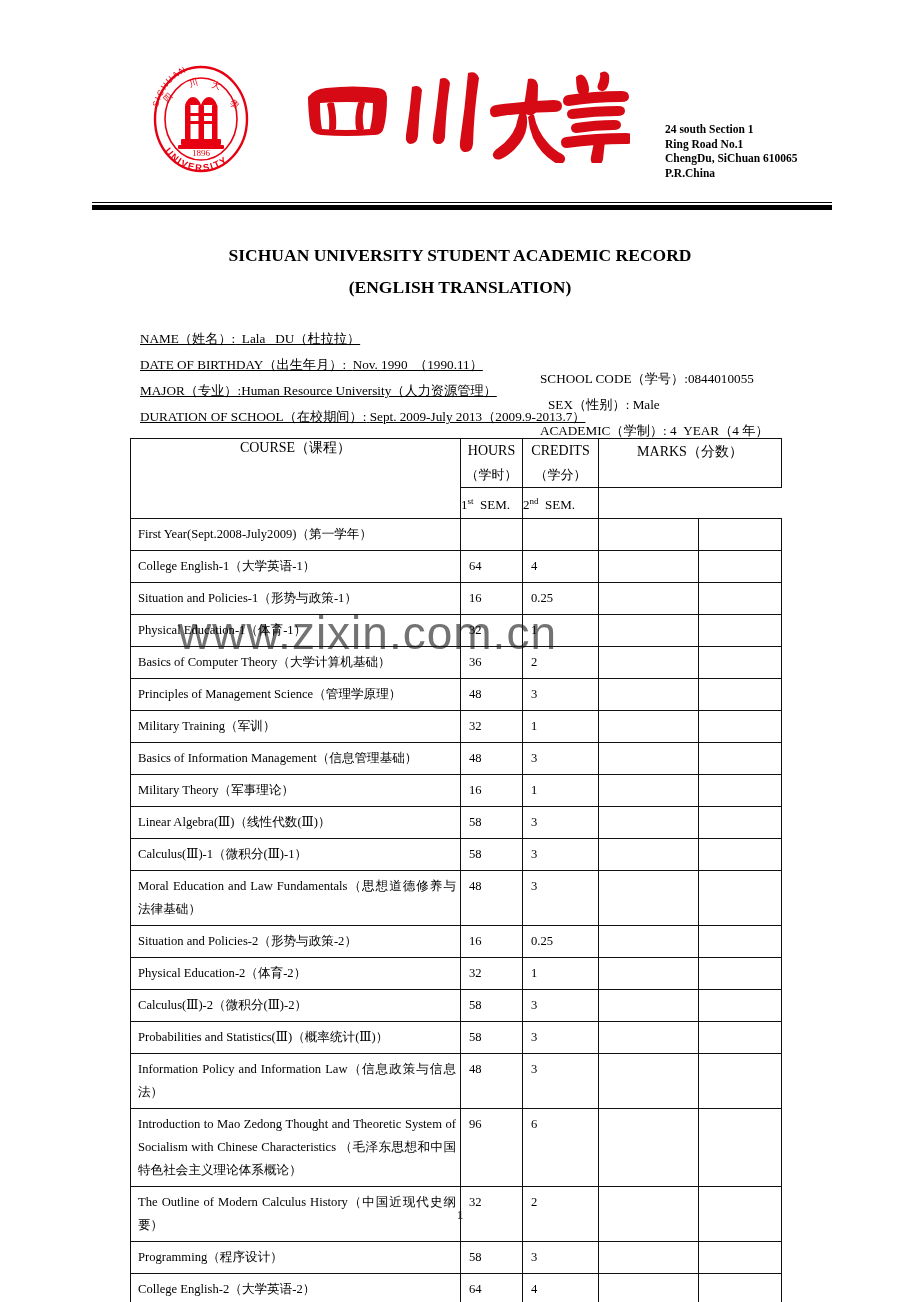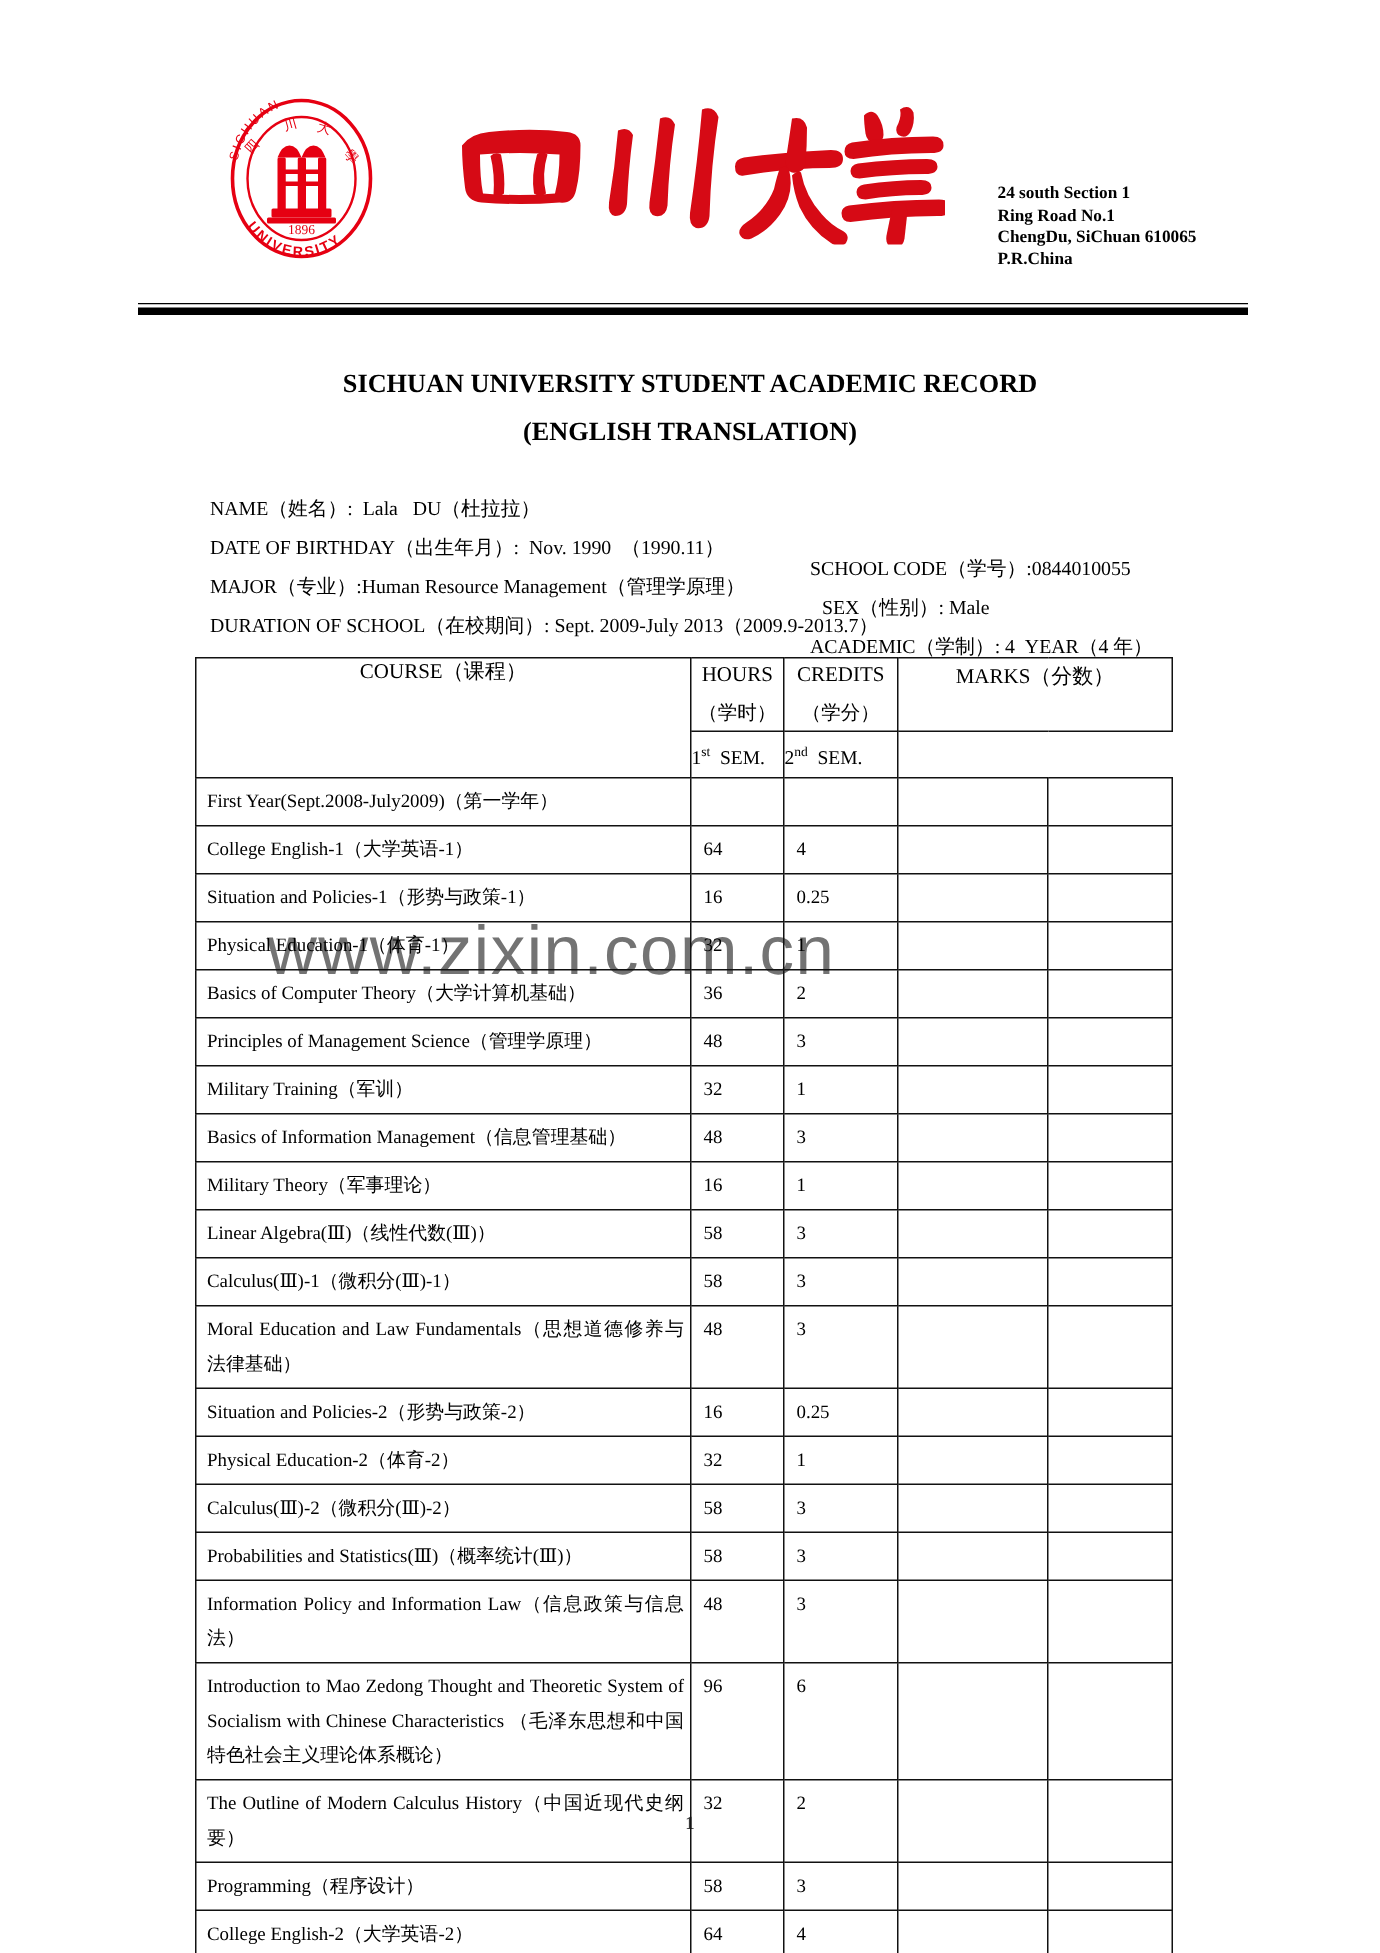--- a/index.html
+++ b/index.html
@@ -115,20 +115,21 @@
   }
   .info-row {
     position: relative;
     height: 26px;
     white-space: pre;
   }
   .info-left {
     position: absolute;
     left: 0;
     top: 0;
+    text-decoration: underline;
   }
   .info-right {
     position: absolute;
     top: 0;
     margin-top: 40px;
   }
   .info-row.r1 .info-right { left: 400px; }
   .info-row.r2 .info-right { left: 408px; }
   .info-row.r3 .info-right { left: 400px; }
 
@@ -335,21 +336,21 @@
   <div class="info">
     <div class="info-row r1">
       <span class="info-left"><span>NAME（姓名）:</span>&nbsp;&nbsp;<span>Lala   DU（杜拉拉）</span></span>
       <span class="info-right"><span>SCHOOL CODE（学号）:</span><span>0844010055</span></span>
     </div>
     <div class="info-row r2">
       <span class="info-left"><span>DATE OF BIRTHDAY（出生年月）:</span>&nbsp;&nbsp;<span>Nov. 1990  （1990.11）</span></span>
       <span class="info-right"><span>SEX（性别）:</span>&nbsp;<span>Male</span></span>
     </div>
     <div class="info-row r3">
-      <span class="info-left"><span>MAJOR（专业）:</span><span>Human Resource Management（管理学原理）</span></span>
+      <span class="info-left"><span>MAJOR（专业）:</span><span>Human Resource University（人力资源管理）</span></span>
       <span class="info-right"><span>ACADEMIC（学制）:</span>&nbsp;<span>4  YEAR（4 年）</span></span>
     </div>
     <div class="info-row r4">
       <span class="info-left"><span>DURATION OF SCHOOL（在校期间）:</span>&nbsp;<span>Sept. 2009-July 2013（2009.9-2013.7）</span></span>
     </div>
   </div>
 
   <div class="watermark">www.zixin.com.cn</div>
 
   <table class="record-table">

